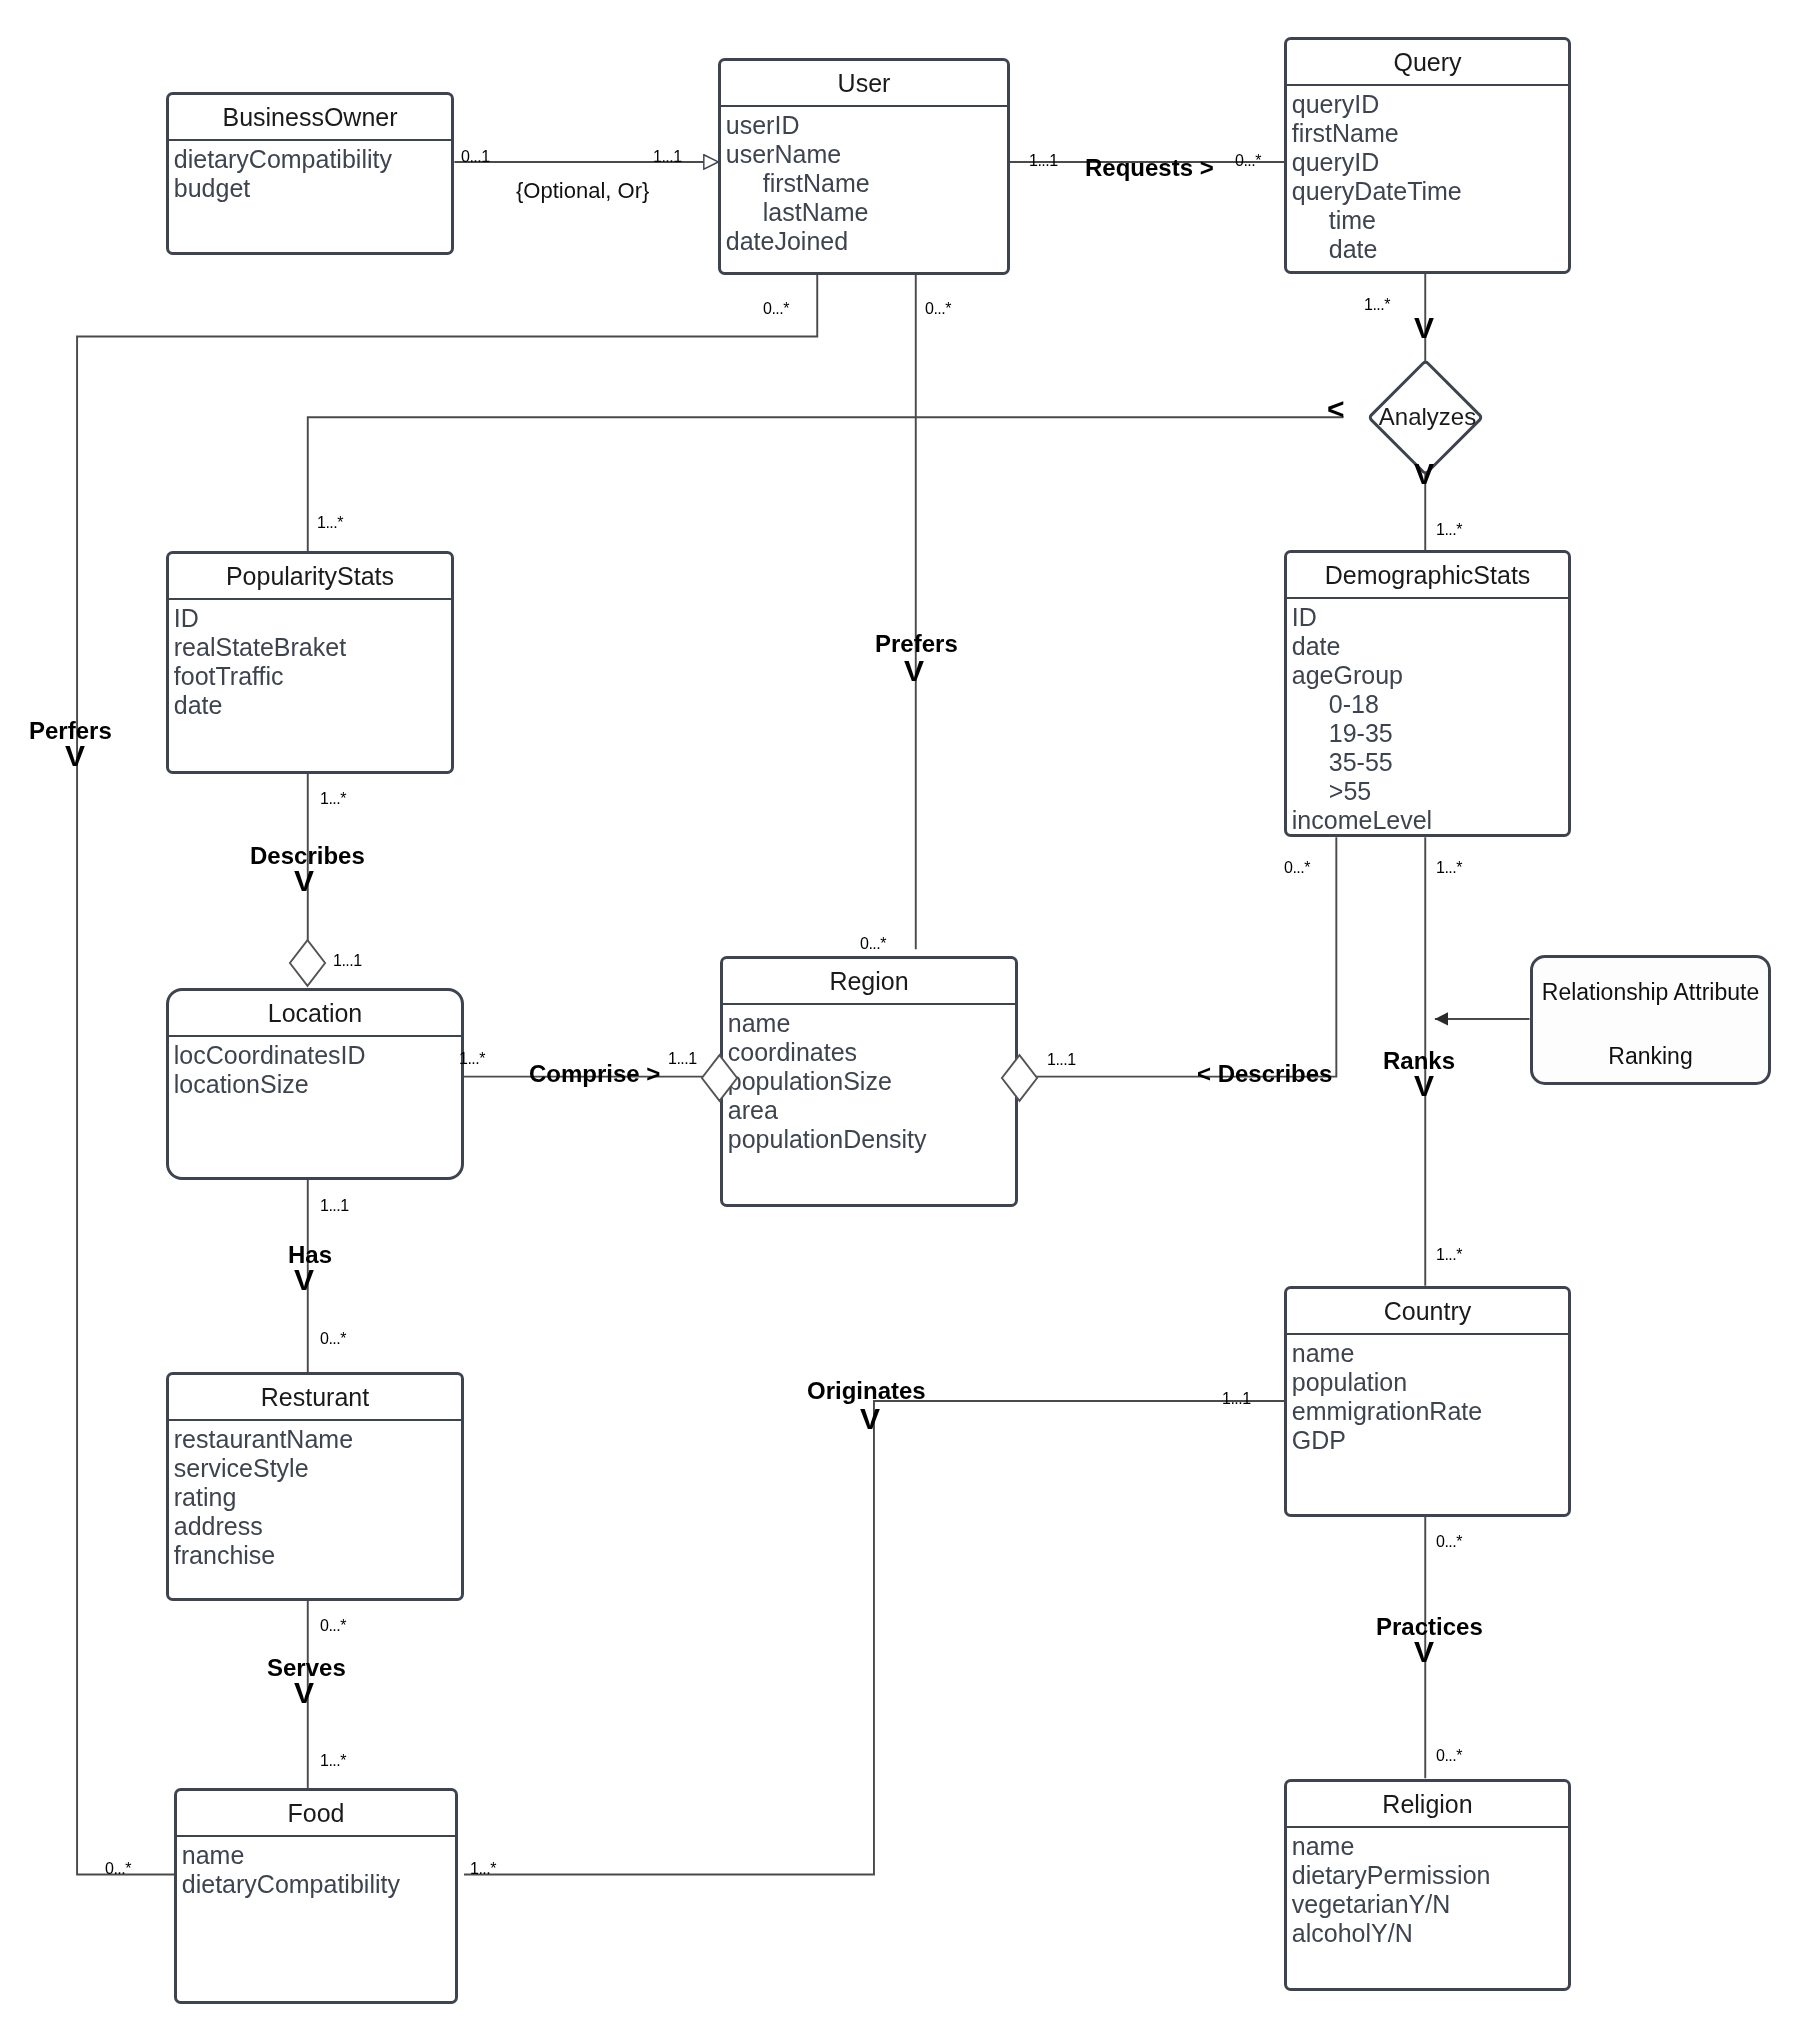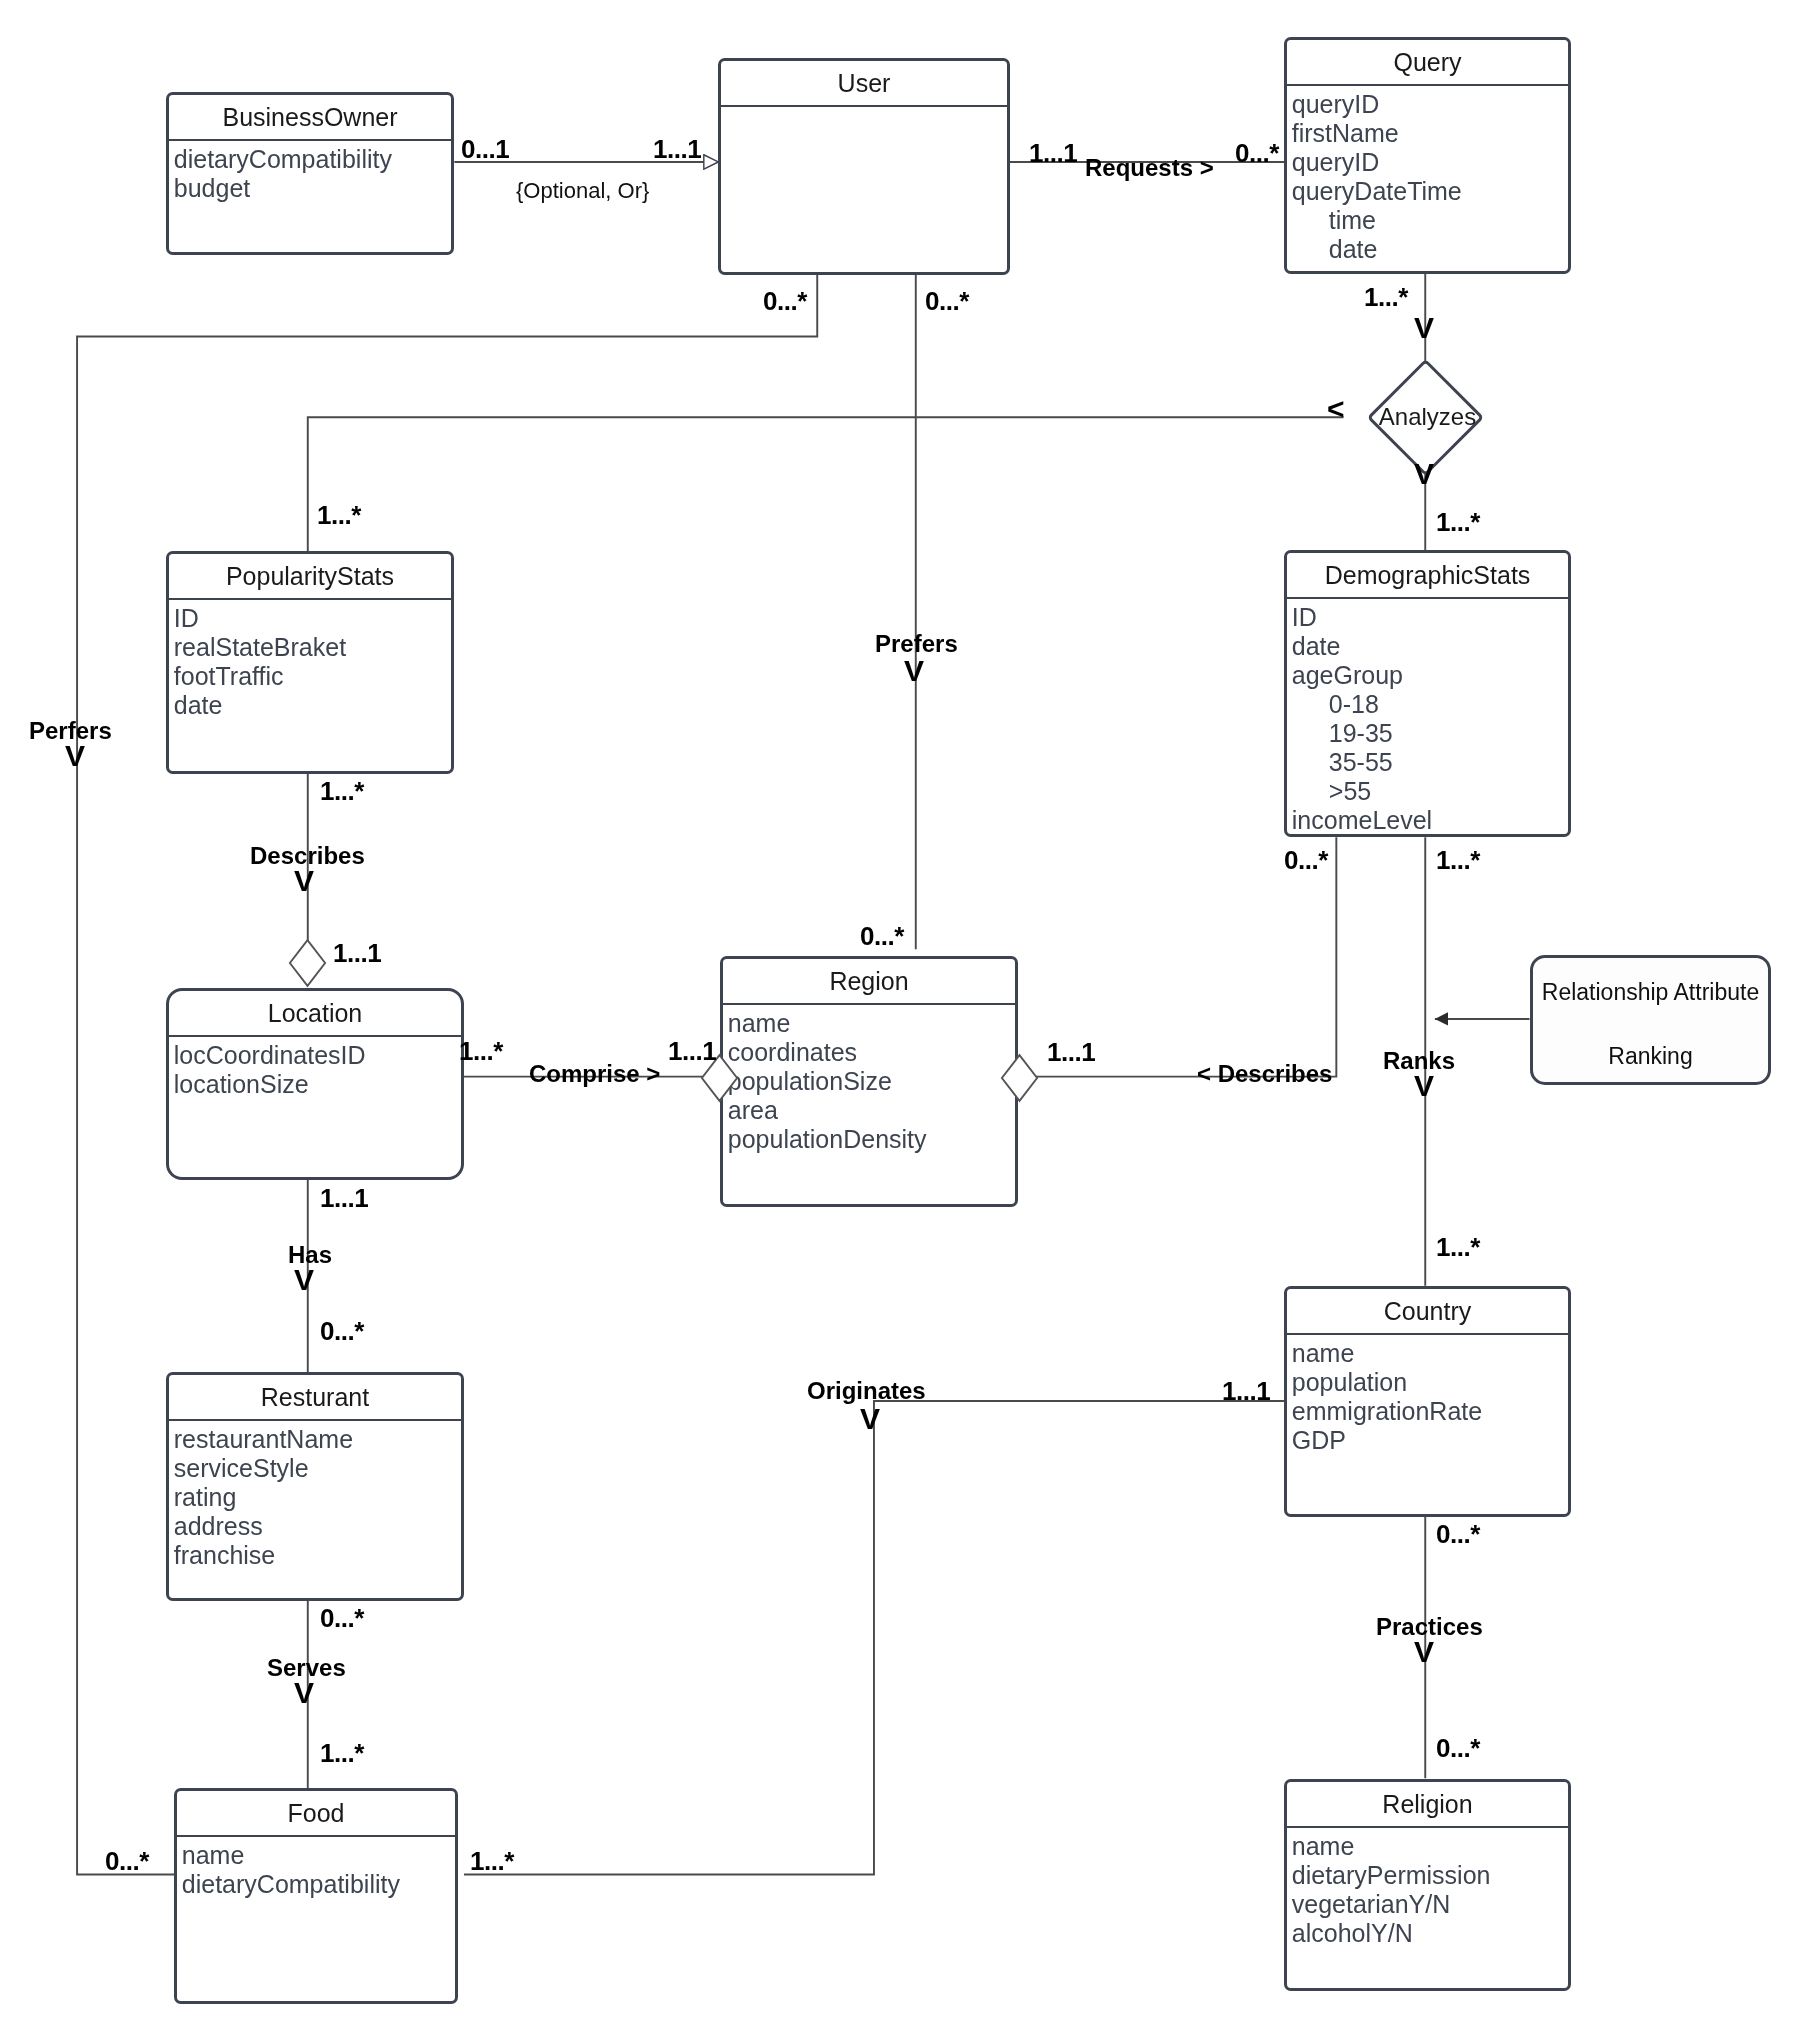--- a/index.html
+++ b/index.html
@@ -24,21 +24,21 @@
                  text-align:center;white-space:nowrap;}
 
   
   .note{position:absolute;box-sizing:border-box;background:#fdfdfd;
         border:3.4px solid #3d4450;border-radius:6.7px;text-align:center;}
   .note .nt{font-size:23px;color:#111;margin-top:21px;white-space:nowrap;}
   .note .nv{font-size:23px;color:#111;margin-top:37px;white-space:nowrap;}
 
   
   .lbl{position:absolute;white-space:nowrap;color:#000;}
-  .card{font-size:26px;font-weight:bold;letter-spacing:-0.5px;}
+  .card{font-size:16px;font-weight:normal;letter-spacing:-0.5px;margin-top:14px;}
   .rel{font-size:24px;font-weight:bold;}
   .constraint{font-size:22px;font-weight:normal;color:#111;}
   .arrowtxt{font-size:30px;font-weight:bold;line-height:25px;}
 </style>
 </head>
 <body>
 
 <div id="stage">
 
   <svg class="wires" viewBox="0 0 3761 4234" xmlns="http://www.w3.org/2000/svg">
@@ -89,20 +89,27 @@
   <div class="entity" style="left:166px;top:92px;width:288px;height:163px;">
     <div class="ttl">BusinessOwner</div>
     <div class="attrs">
       <div class="a">dietaryCompatibility</div>
       <div class="a">budget</div>
     </div>
   </div>
 
   <div class="entity" style="left:718px;top:58px;width:292px;height:217px;">
     <div class="ttl">User</div>
+    <div class="attrs">
+      <div class="a">userID</div>
+      <div class="a">userName</div>
+      <div class="a ind">firstName</div>
+      <div class="a ind">lastName</div>
+      <div class="a">dateJoined</div>
+    </div>
   </div>
 
   <div class="entity" style="left:1284px;top:37px;width:287px;height:237px;">
     <div class="ttl">Query</div>
     <div class="attrs">
       <div class="a">queryID</div>
       <div class="a">firstName</div>
       <div class="a">queryID</div>
       <div class="a">queryDateTime</div>
       <div class="a ind">time</div>

